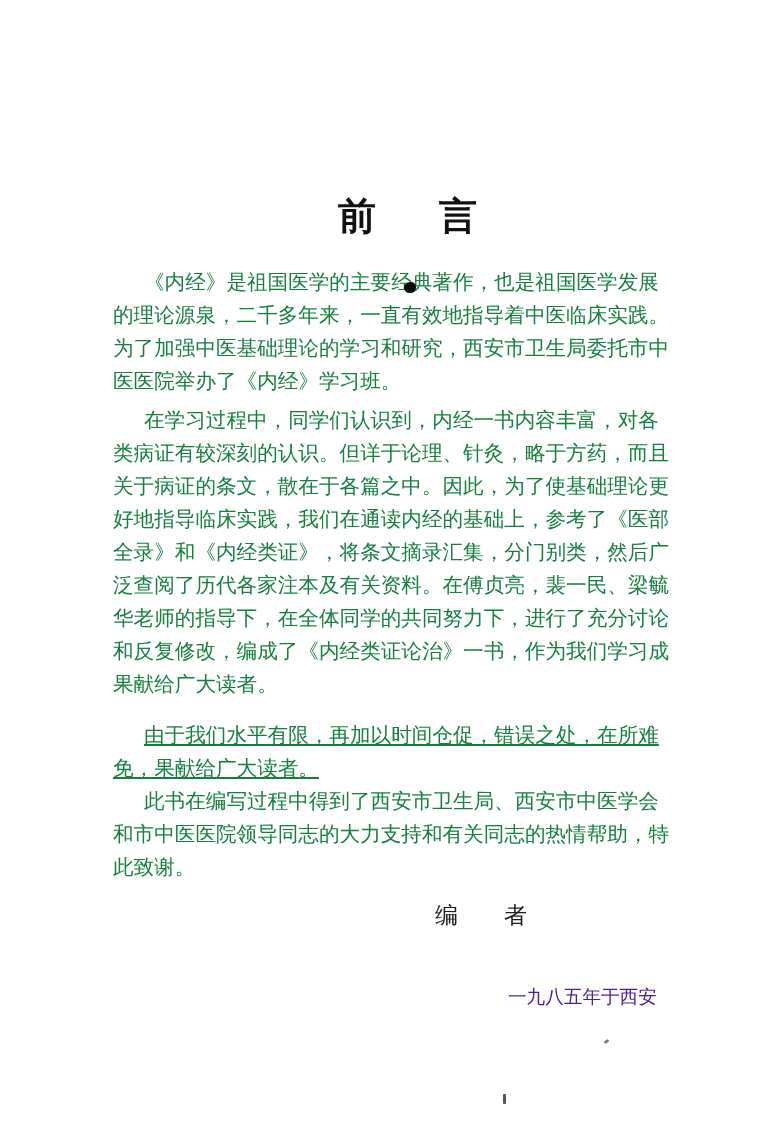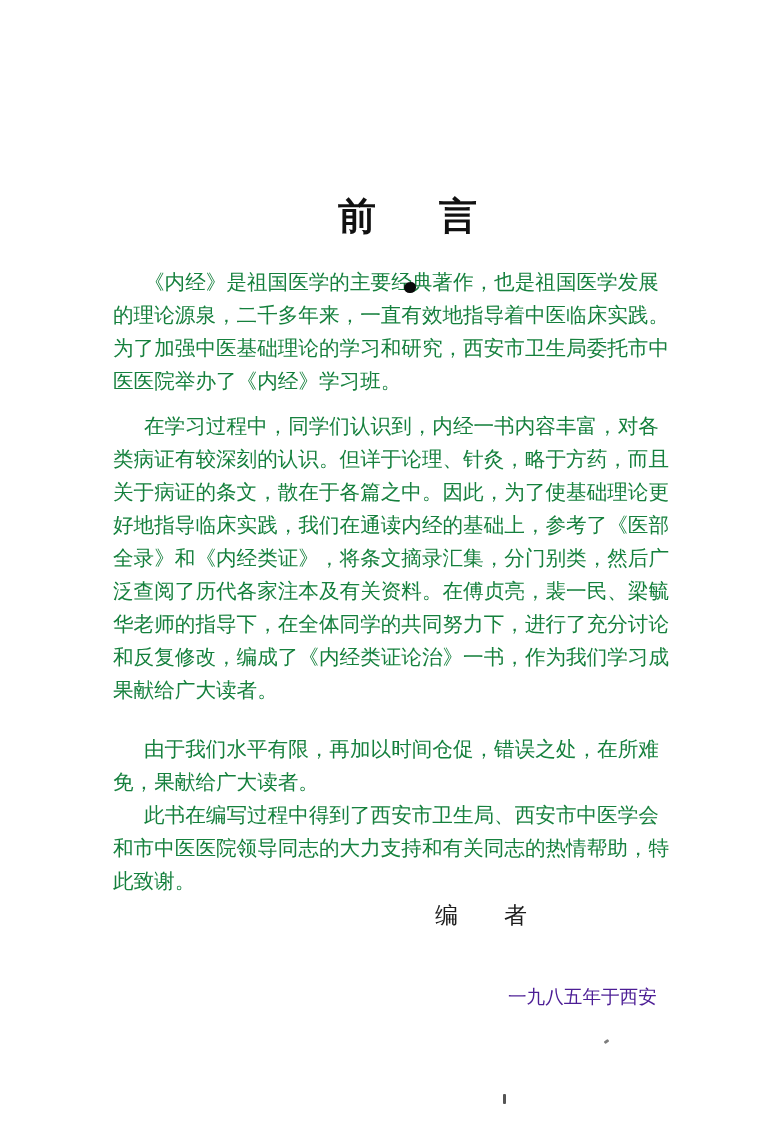--- a/index.html
+++ b/index.html
@@ -43,22 +43,22 @@
     letter-spacing: 0;
     color: #15803d;
   }
   .line {
     white-space: pre;
     height: 33px;
   }
   .line.indent {
     padding-left: 31px;
   }
-  .para-1 { margin-top: 12px; }
-  .para-2 { margin-top: 26px; }
+  .para-1 { margin-top: 6px; }
+  .para-2 { margin-top: 18px; text-decoration: underline; }
   .para-3 { margin-top: 0; }
   
   .signature {
     position: absolute;
     left: 435px;
     top: 901px;
     font-size: 23px;
     line-height: 30px;
     white-space: pre;
     color: #1c1c1c;

